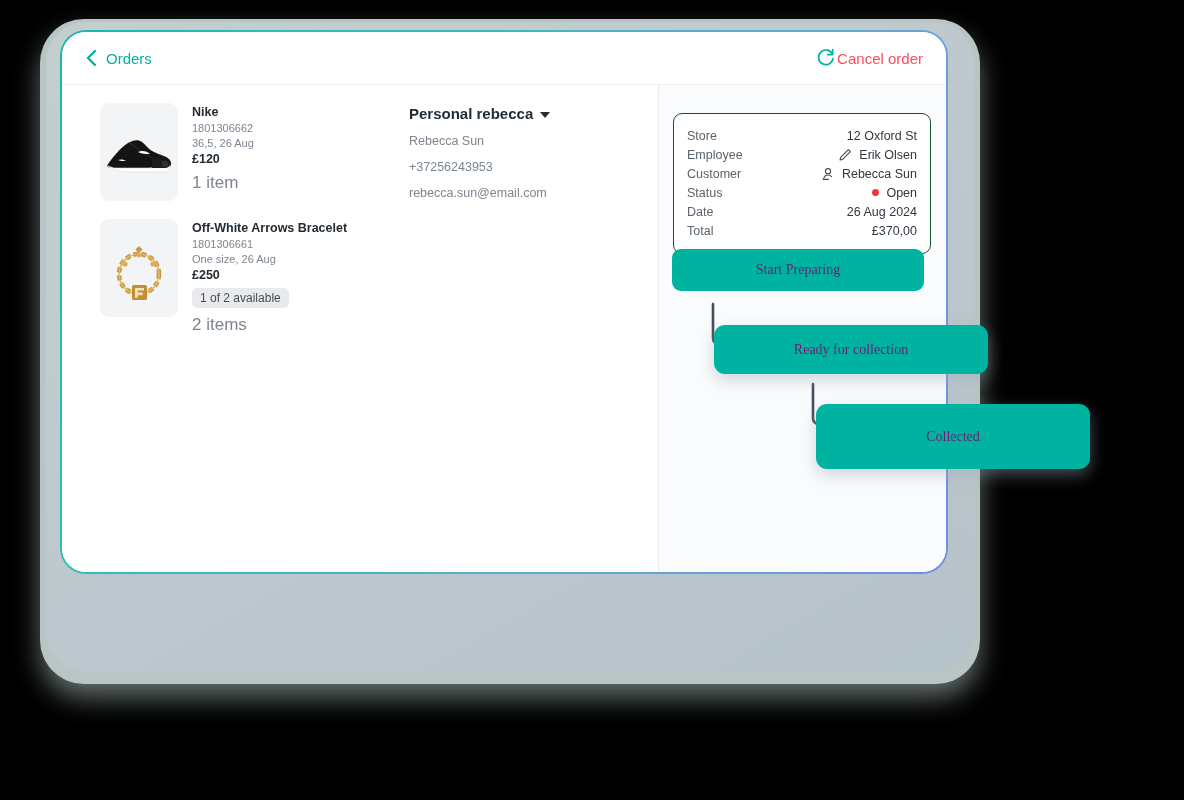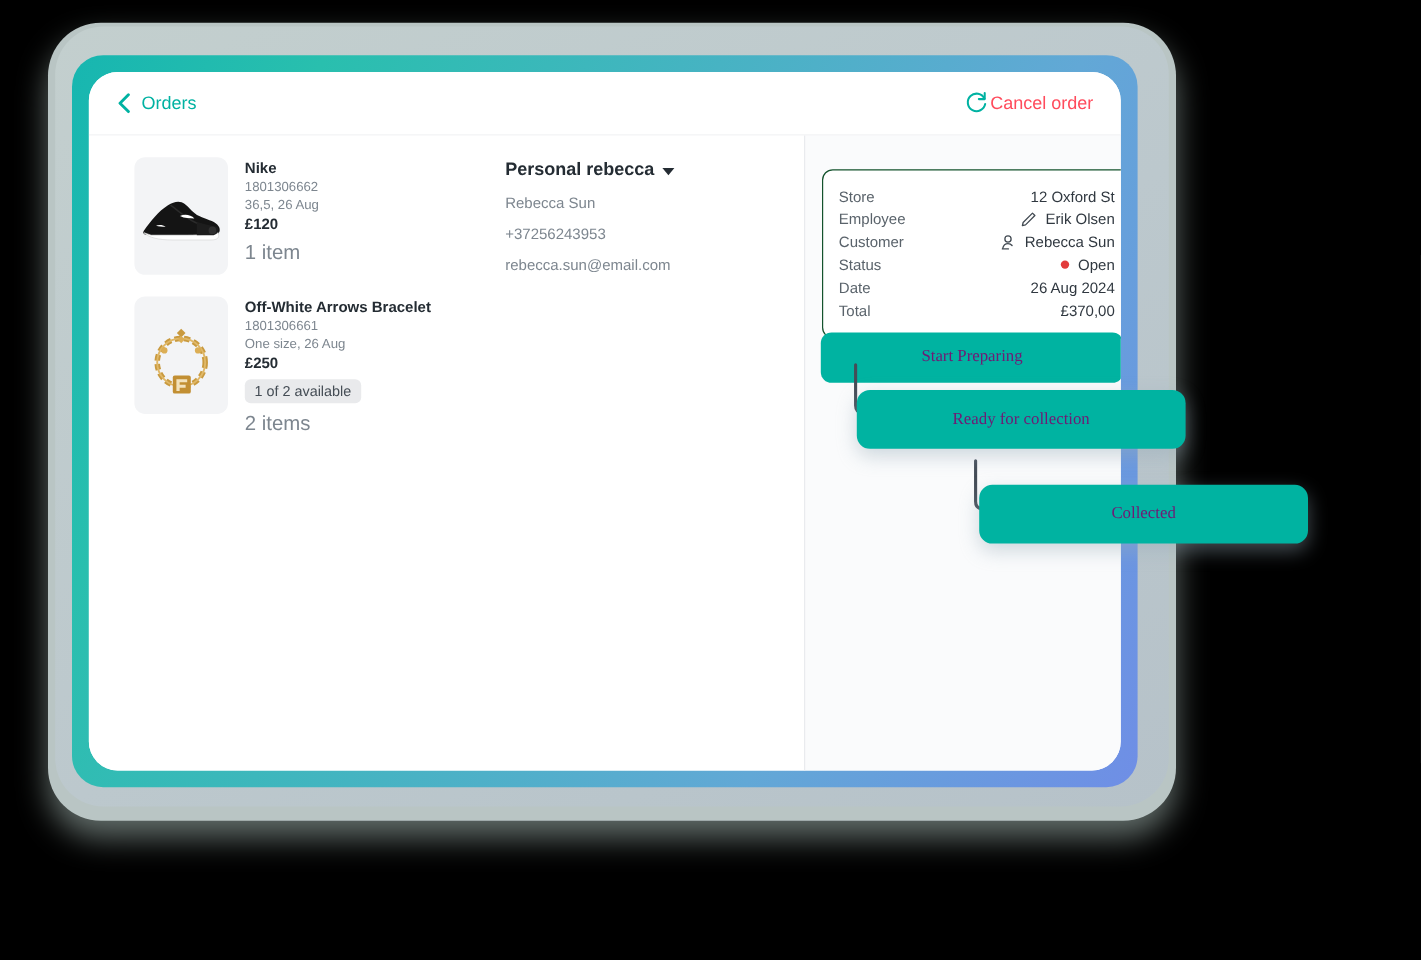--- a/index.html
+++ b/index.html
@@ -22,24 +22,24 @@
   }
   .device-bezel {
     position: absolute;
     left: 46px; top: 22px;
     width: 928px; height: 650px;
     border-radius: 40px;
     background: linear-gradient(150deg, #c3cfce 0%, #bcc8cd 55%, #b6c2c9 100%);
   }
   .device-screen-border {
     position: absolute;
-    left: 60px; top: 46px;
-    width: 888px; height: 610px;
+    left: 60px; top: 30px;
+    width: 888px; height: 544px;
     border-radius: 26px;
-    padding: 14px;
+    padding: 2px;
     background: linear-gradient(115deg, #17b6b0 0%, #29bfae 18%, #62a8d6 72%, #6f8ee6 100%);
   }
   .device-screen {
     position: relative;
     width: 100%; height: 100%;
     border-radius: 24px;
     background: #ffffff;
     overflow: hidden;
   }
 
@@ -148,21 +148,21 @@
   }
   .btn-ready {
     position: absolute; left: 714px; top: 325px;
     width: 274px; height: 49px;
     border-radius: 11px;
     box-shadow: 0 6px 16px rgba(150,170,185,.45);
     z-index: 6;
   }
   .btn-collected {
     position: absolute; left: 816px; top: 404px;
-    width: 274px; height: 49px;
+    width: 274px; height: 65px;
     border-radius: 11px;
     box-shadow: 0 6px 16px rgba(150,170,185,.45);
     z-index: 6;
   }
   .arrow-svg { position: absolute; z-index: 5; }
   .arrow-1 { left: 706px; top: 302px; }
   .arrow-2 { left: 806px; top: 382px; }
 </style>
 </head>
 <body>

